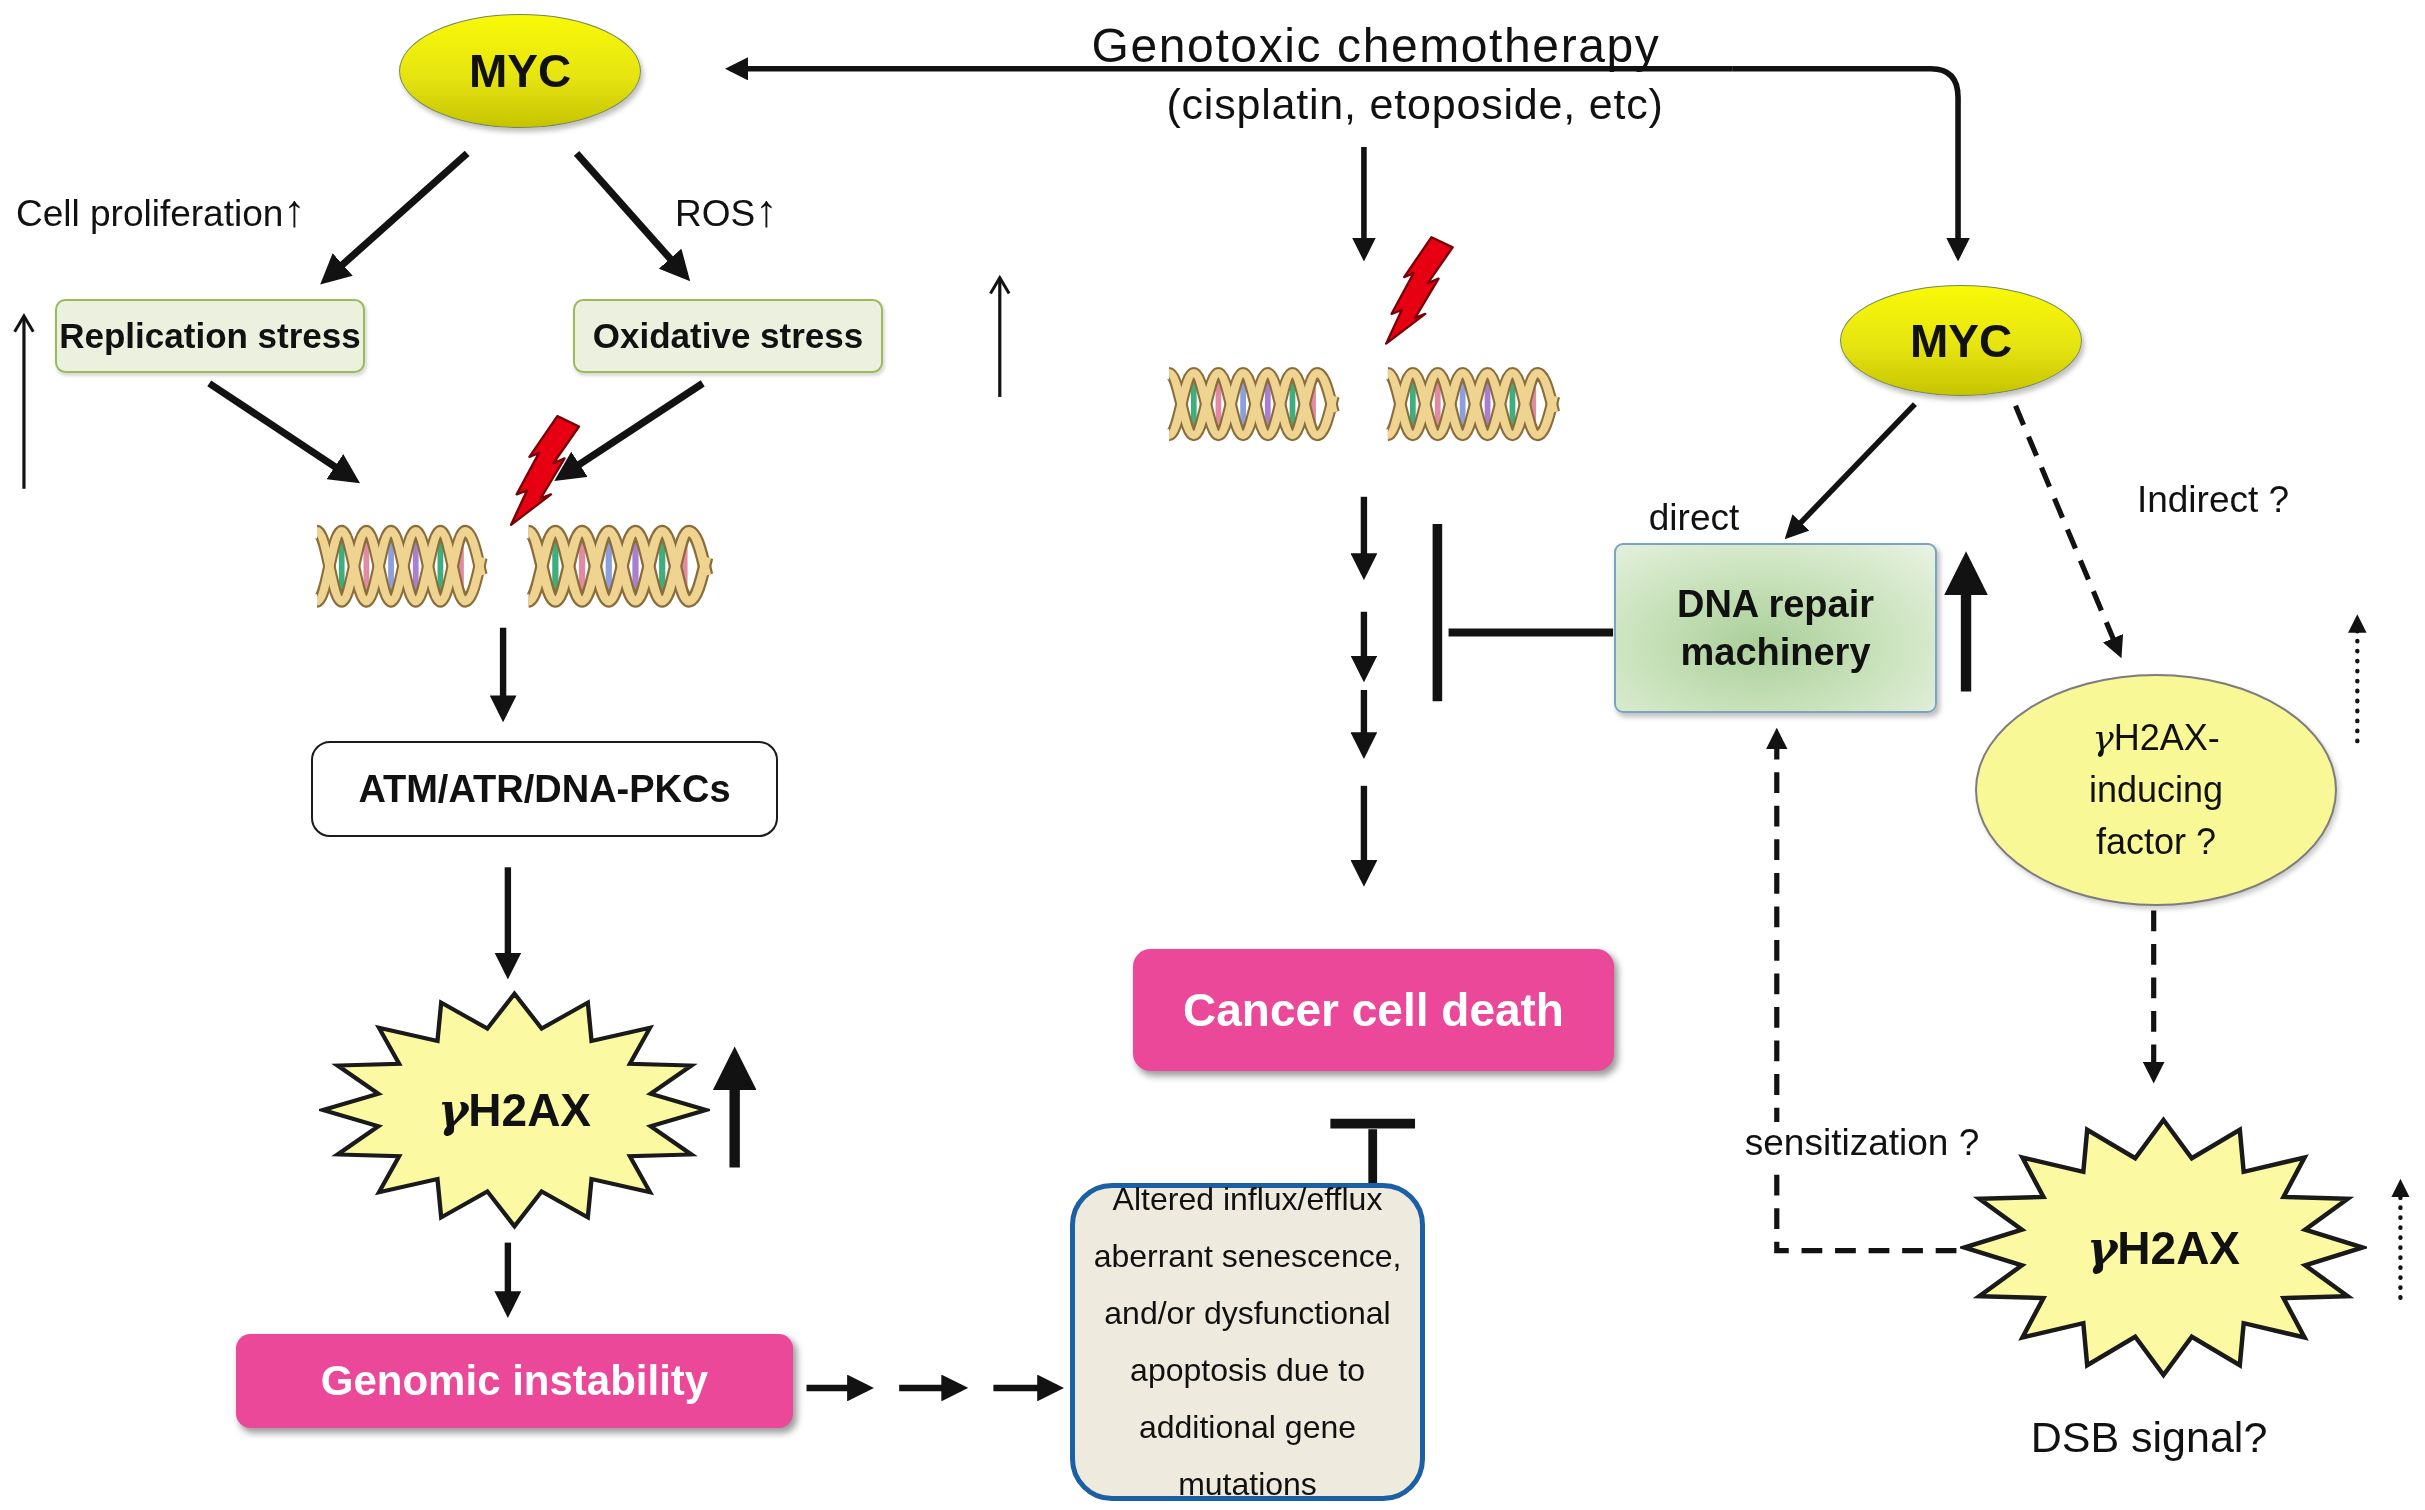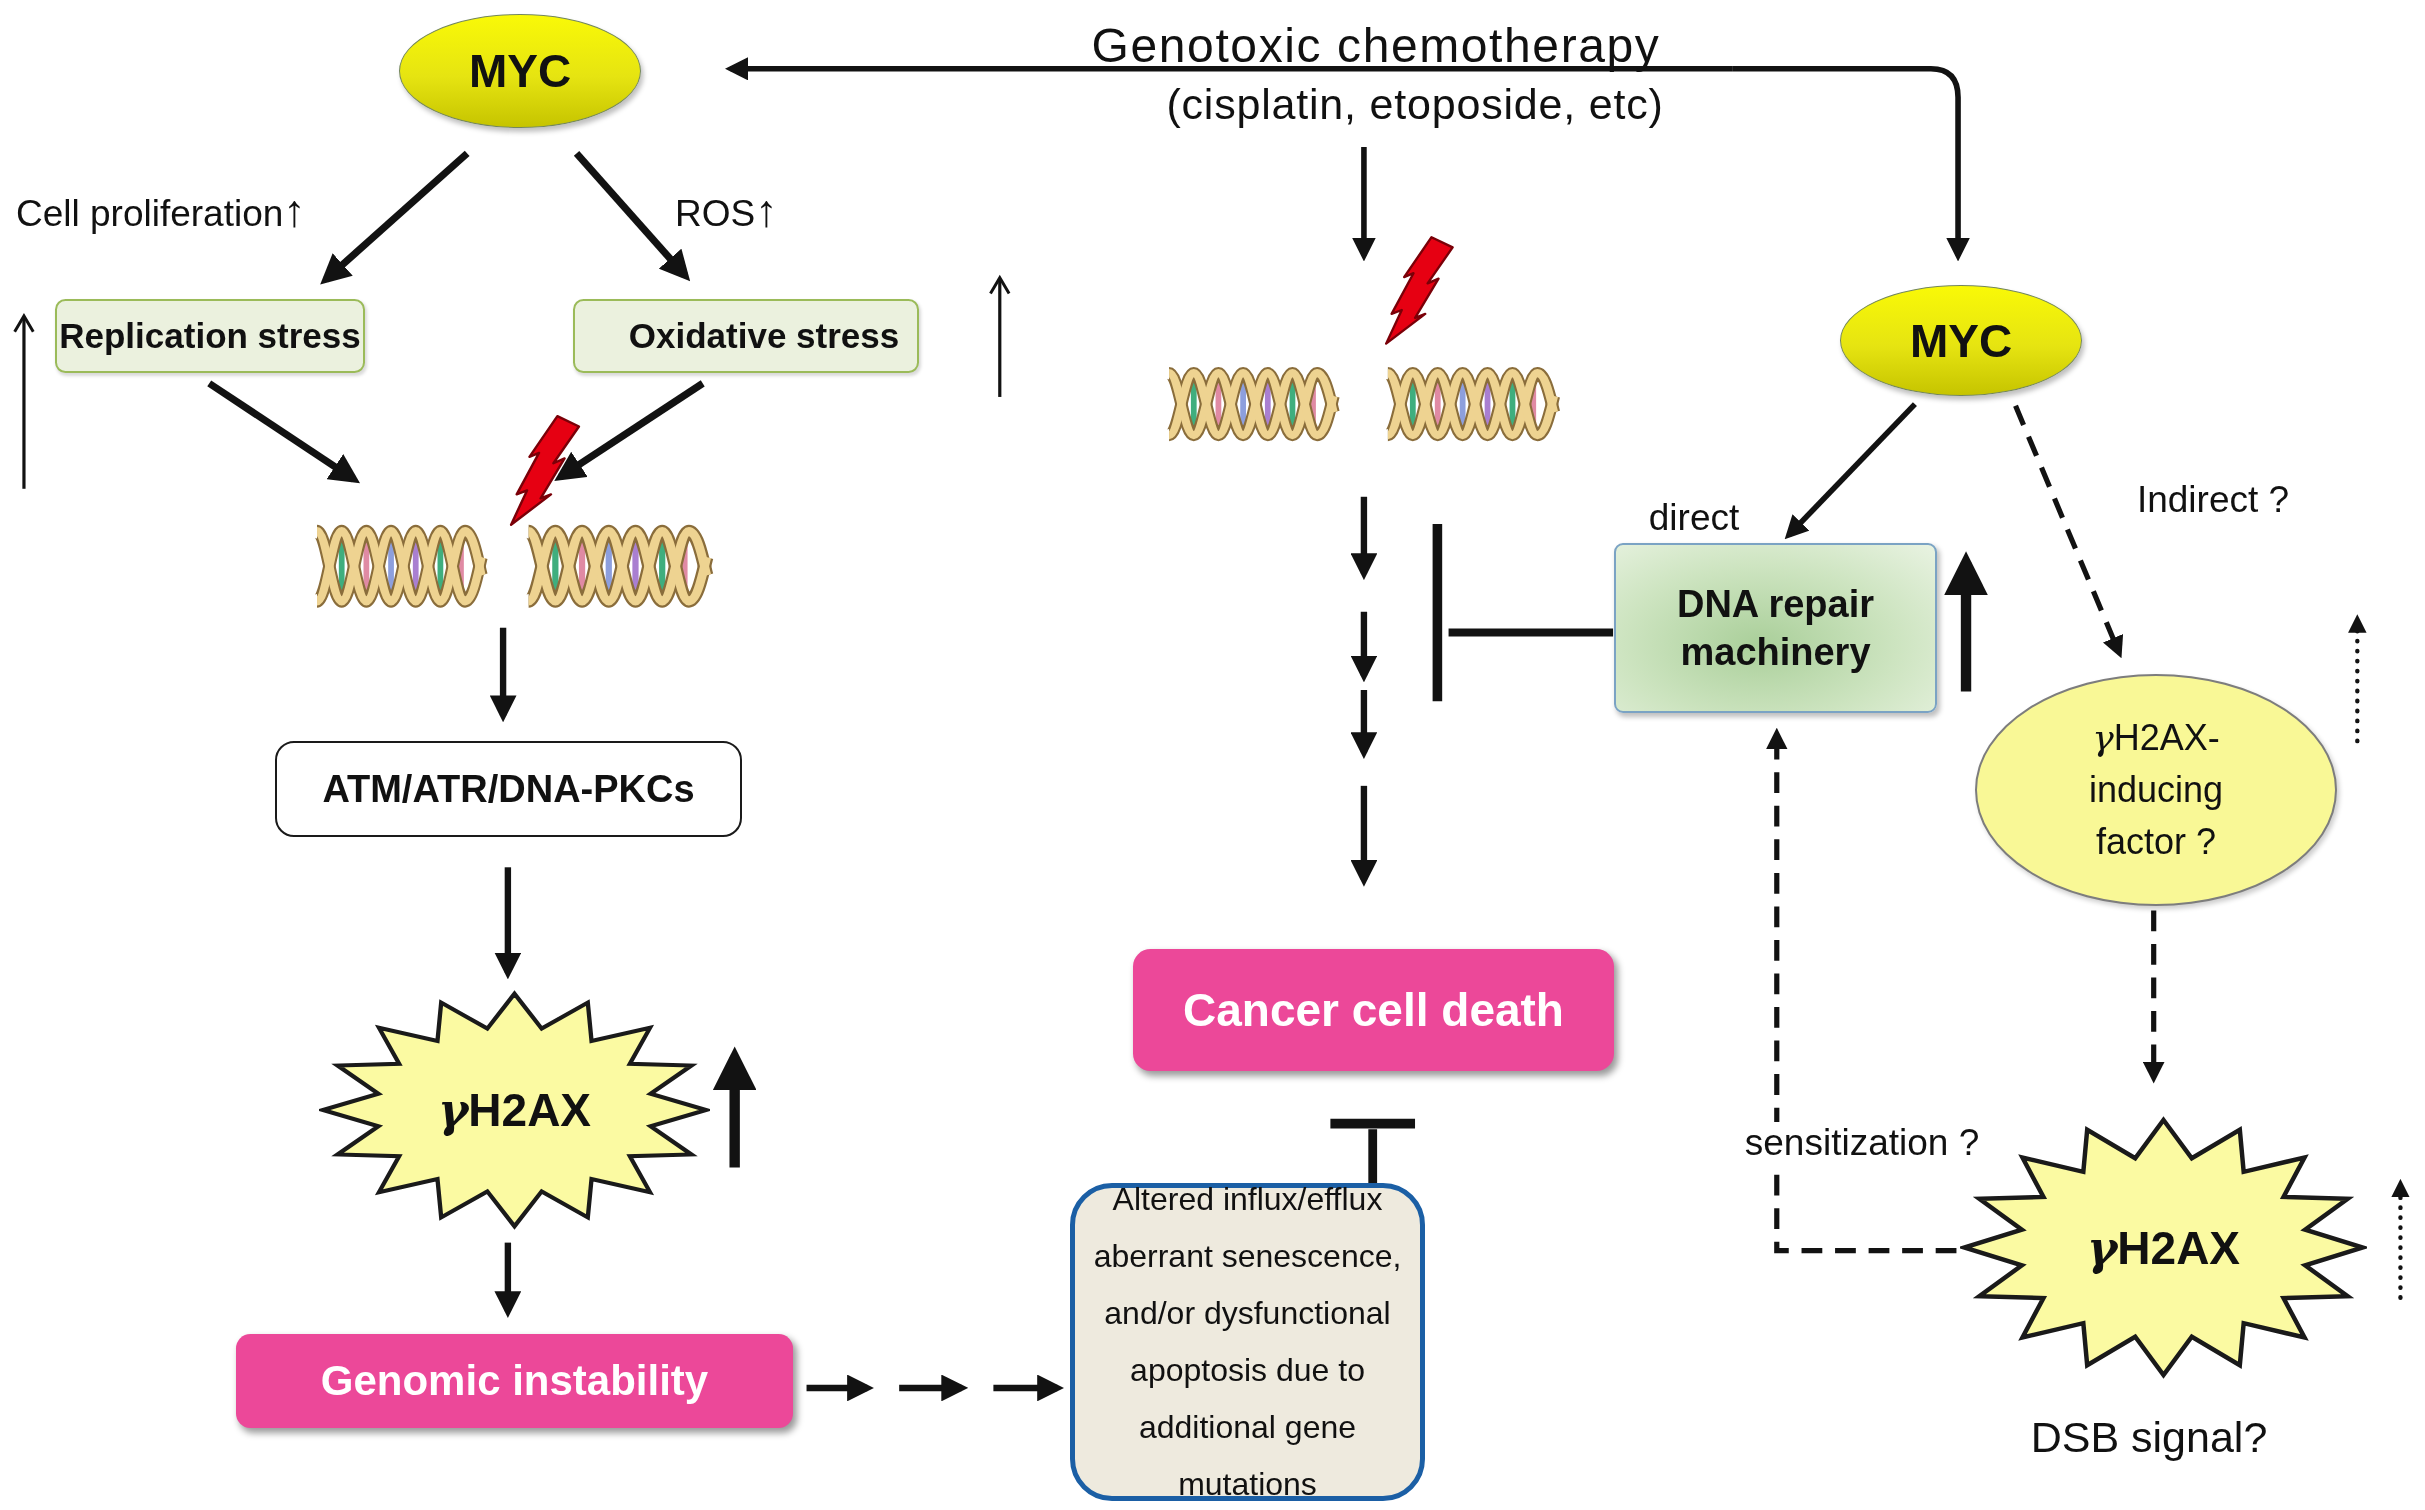--- a/index.html
+++ b/index.html
@@ -13,21 +13,21 @@
 
   
   .myc{border-radius:50%;background:linear-gradient(180deg,#f9f907 0%,#e6e411 55%,#c6c400 100%);
        border:1.6px solid #74875c;box-shadow:2.4px 4px 5.6px rgba(0,0,0,.25);
        font-weight:bold;font-size:46px;}
   
   .gbox{background:#ebf1de;border:2.4px solid #9bbb59;border-radius:10.4px;
         font-weight:bold;font-size:35px;box-shadow:1.6px 2.4px 3.2px rgba(0,0,0,.15);}
   
   .wbox{background:#ffffff;border:2.8px solid #1a1a1a;border-radius:19px;
-        font-weight:bold;font-size:38px;}
+        font-weight:bold;font-size:38px;margin-left:36px;}
   
   .nbox{background:#ec4899;border-radius:14.4px;color:#fff;font-weight:bold;
         box-shadow:3.2px 4.8px 7.2px rgba(0,0,0,.4);}
   
   .cream{background:#eeeade;border:5.6px solid #1b5fa5;border-radius:42px;
          font-size:32px;line-height:57px;}
   
   .repair{background:radial-gradient(ellipse at 45% 60%, #aacf9a 0%, #cde4c0 55%, #e9f3e2 100%);
           border:2.4px solid #7ba3c4;border-radius:9px;font-weight:bold;font-size:38px;line-height:48px;
           box-shadow:2.4px 3.2px 4.8px rgba(0,0,0,.25);}
@@ -139,21 +139,21 @@
   <div class="abs lbl small-lbl" style="left:16px;top:185px;">
     <span>Cell proliferation</span><span class="thin-up">↑</span>
   </div>
   <div class="abs lbl small-lbl" style="left:675px;top:185px;">
     <span>ROS</span><span class="thin-up">↑</span>
   </div>
 
   <div class="abs node gbox ctr" style="left:55px;top:299px;width:306px;height:70px;">
     <span>Replication stress</span>
   </div>
-  <div class="abs node gbox ctr" style="left:573px;top:299px;width:306px;height:70px;padding-left:36px;">
+  <div class="abs node gbox ctr" style="left:573px;top:299px;width:306px;height:70px;">
     <span>Oxidative stress</span>
   </div>
 
   <div class="abs node wbox ctr" style="left:275px;top:741px;width:463px;height:92px;">
     <span>ATM/ATR/DNA-PKCs</span>
   </div>
 
   <div class="abs starburst" style="left:319px;top:990px;width:391px;height:240px;">
     <svg viewBox="0 0 200 130" preserveAspectRatio="none">
       <polygon class="star" fill="#fbfaa2" stroke="#1a1a1a" stroke-width="2.2" points="100.0,2.0 113.9,20.9 137.5,6.8 139.4,27.6 169.3,20.5 159.0,40.0 190.5,40.9 169.6,56.2 198.0,65.0 169.6,73.8 190.5,89.1 159.0,90.0 169.3,109.5 139.4,102.4 137.5,123.2 113.9,109.1 100.0,128.0 86.1,109.1 62.5,123.2 60.6,102.4 30.7,109.5 41.0,90.0 9.5,89.1 30.4,73.8 2.0,65.0 30.4,56.2 9.5,40.9 41.0,40.0 30.7,20.5 60.6,27.6 62.5,6.8 86.1,20.9"></polygon>

